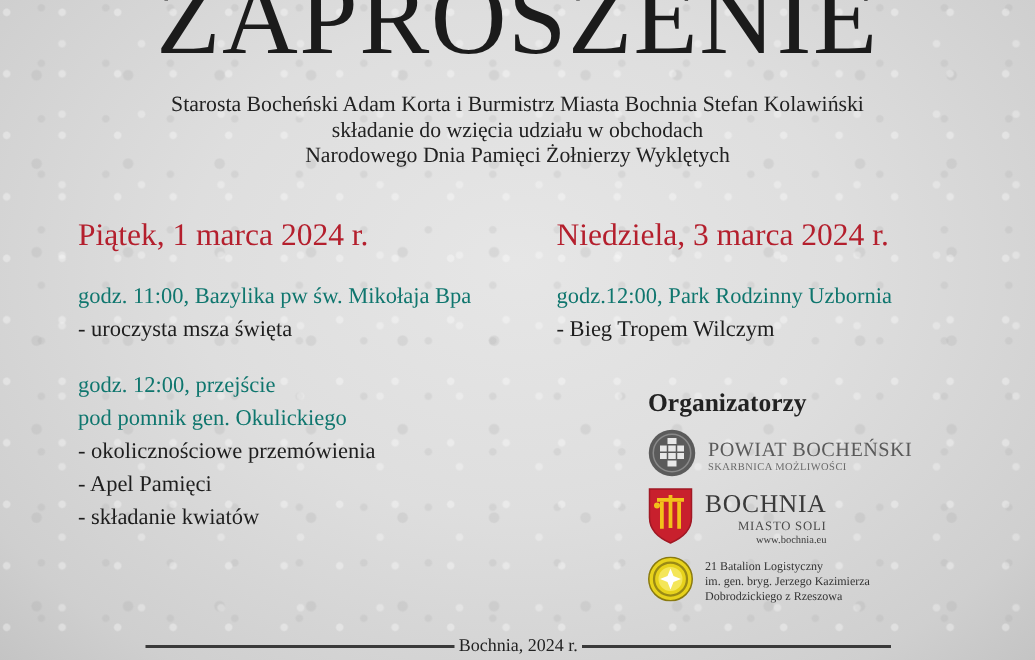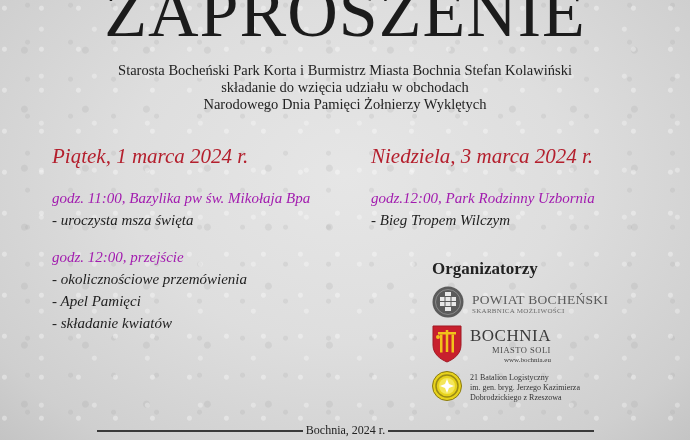--- a/index.html
+++ b/index.html
@@ -28,28 +28,28 @@
     font-size: 70px; letter-spacing: 1px;
     color: #1b1b1b; line-height: 1;
     font-weight: normal;
   }
   .intro {
     position: absolute; left: 0; right: 0; top: 62px;
     text-align: center;
     font-family: "Liberation Serif", serif;
     font-size: 14.5px; line-height: 17px; color: #222;
   }
-  .col { position: absolute; font-family: "Liberation Serif", serif; font-style: italic; }
+  .col { position: absolute; font-family: "Liberation Serif", serif; }
   .col-left { left: 52px; top: 144px; width: 300px; }
   .col-right { left: 371px; top: 144px; width: 300px; }
   .day {
     font-size: 21px; line-height: 24px; color: #b41f2d; font-weight: normal;
     margin-bottom: 19px;
   }
-  .ev-title { font-size: 15px; line-height: 22px; color: #a21caf; }
+  .ev-title { font-size: 15px; line-height: 22px; color: #0f766e; }
   .ev-item { font-size: 15px; line-height: 22px; color: #1e1e1e; }
   .event { margin-bottom: 15px; }
   .org-heading {
     position: absolute; left: 432px; top: 259px;
     font-family: "Liberation Serif", serif; font-size: 17px; font-weight: bold; color: #222;
   }
   .logo { position: absolute; display: flex; align-items: center; }
   .logo-powiat { left: 432px; top: 286px; }
   .logo-bochnia { left: 432px; top: 325px; text-align: right; }
   .logo-batalion { left: 432px; top: 371px; }
@@ -69,33 +69,34 @@
   .footer .ftxt { padding: 0 3px; }
 </style>
 </head>
 <body>
 
 <div class="texture"></div>
 
 <h1 class="title">ZAPROSZENIE</h1>
 
 <div class="intro">
-  <div>Starosta Bocheński Park Korta i Burmistrz Miasta Bochnia Stefan Kolawiński</div>
+  <div>Starosta Bocheński Adam Korta i Burmistrz Miasta Bochnia Stefan Kolawiński</div>
   <div>składanie do wzięcia udziału w obchodach</div>
   <div>Narodowego Dnia Pamięci Żołnierzy Wyklętych</div>
 </div>
 
 <div class="col col-left">
   <div class="day">Piątek, 1 marca 2024 r.</div>
   <div class="event">
     <div class="ev-title">godz. 11:00, Bazylika pw św. Mikołaja Bpa</div>
     <div class="ev-item">- uroczysta msza święta</div>
   </div>
   <div class="event">
     <div class="ev-title">godz. 12:00, przejście</div>
+    <div class="ev-title">pod pomnik gen. Okulickiego</div>
     <div class="ev-item">- okolicznościowe przemówienia</div>
     <div class="ev-item">- Apel Pamięci</div>
     <div class="ev-item">- składanie kwiatów</div>
   </div>
 </div>
 
 <div class="col col-right">
   <div class="day">Niedziela, 3 marca 2024 r.</div>
   <div class="event">
     <div class="ev-title">godz.12:00, Park Rodzinny Uzbornia</div>

